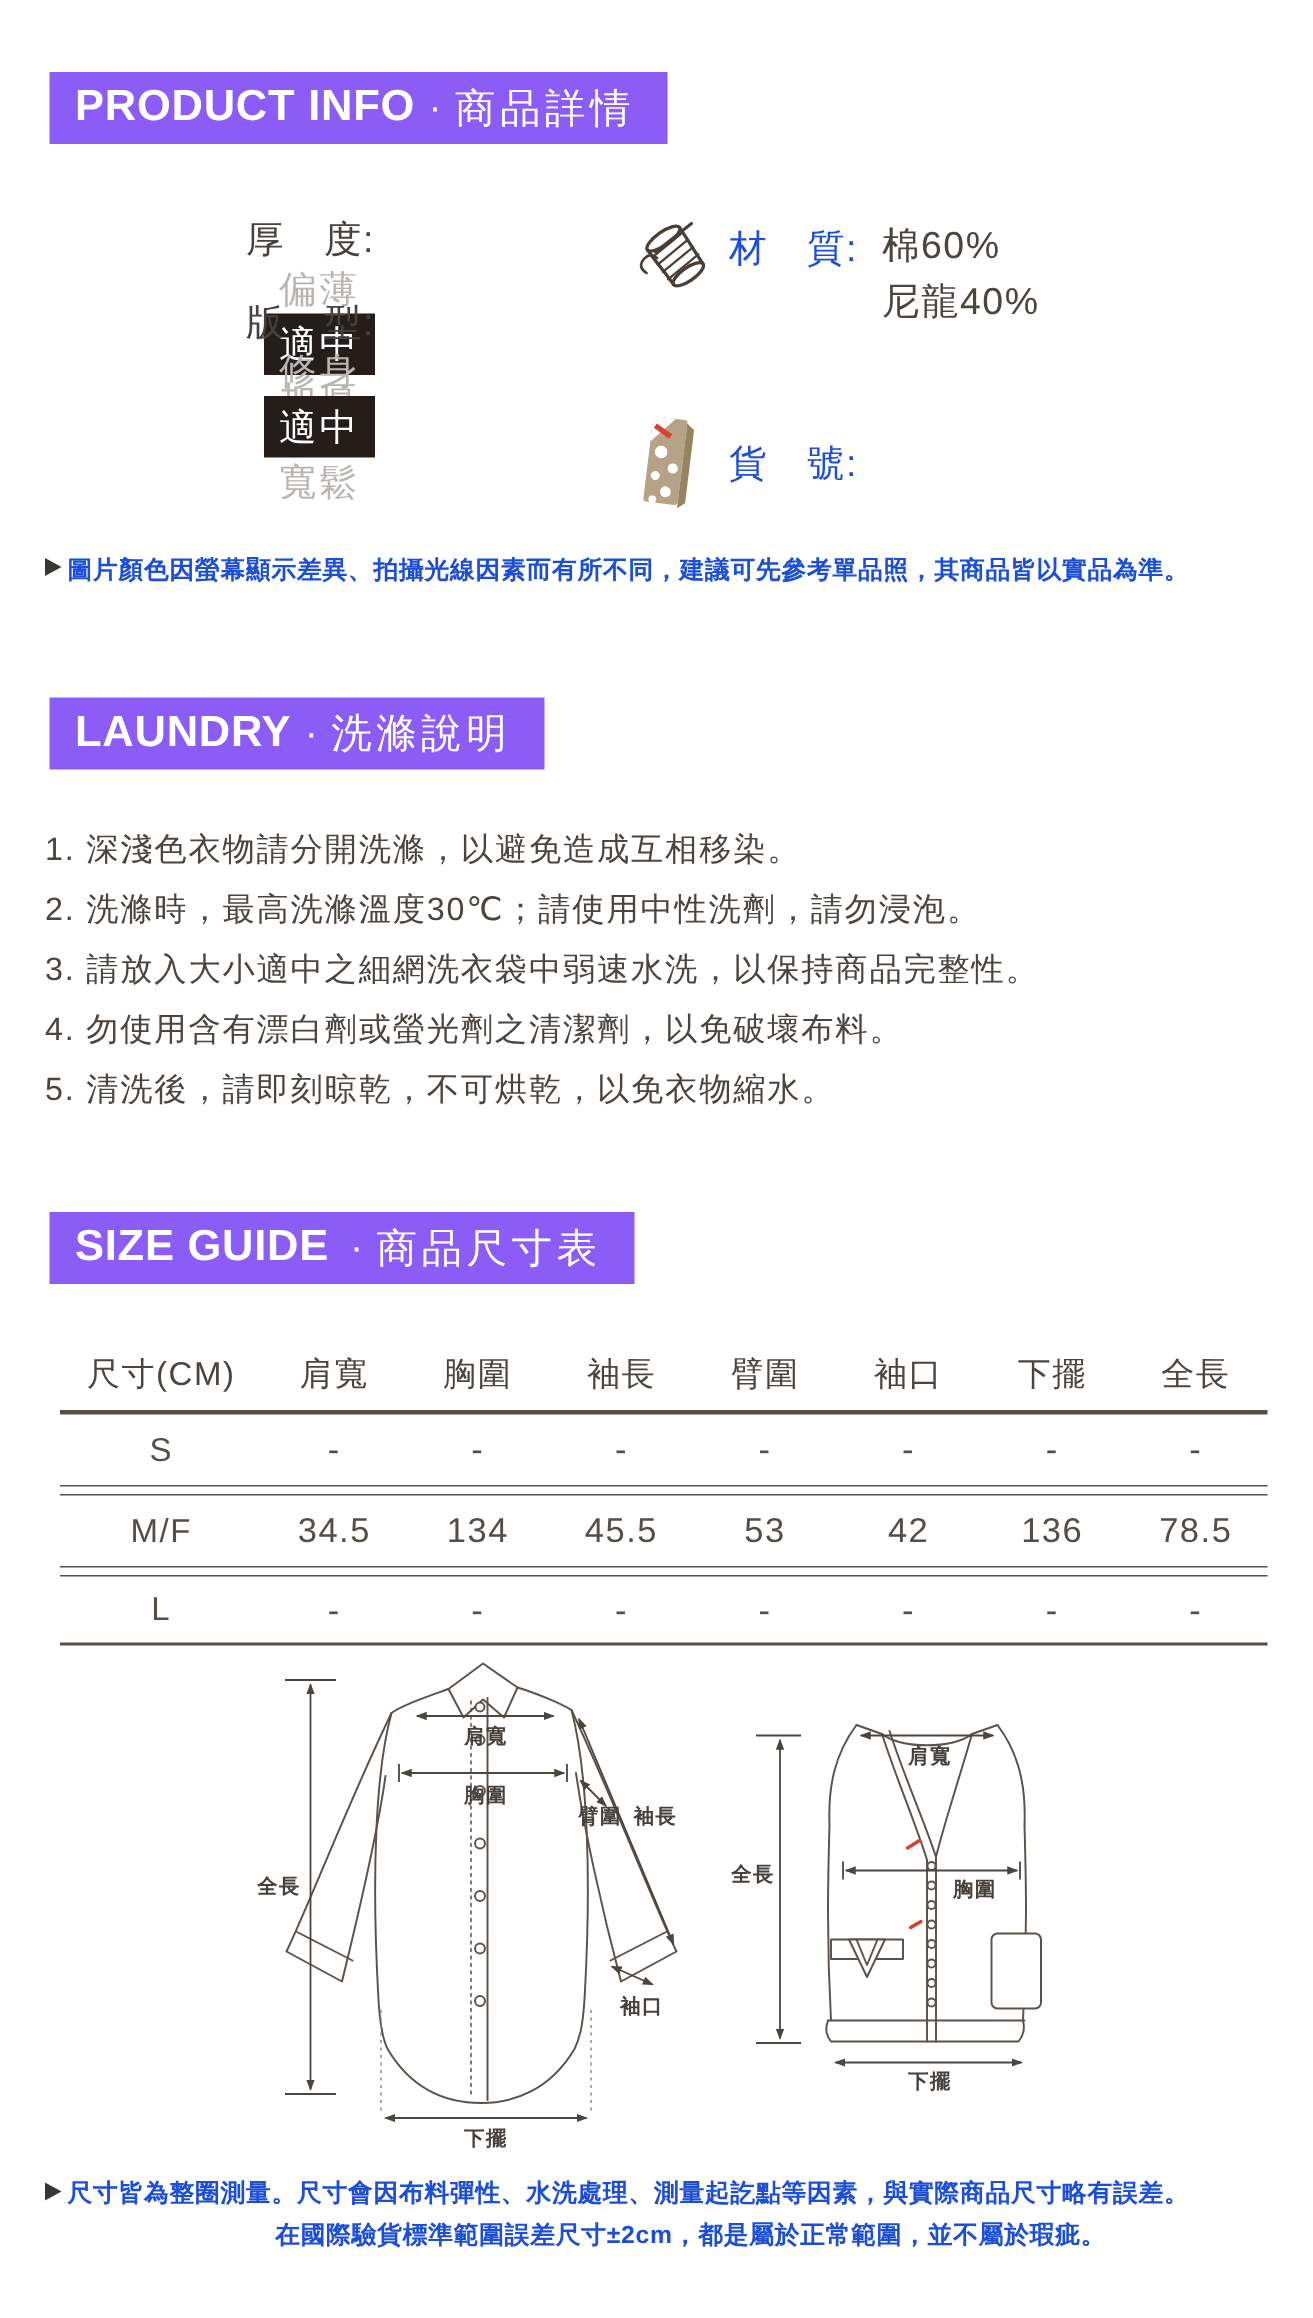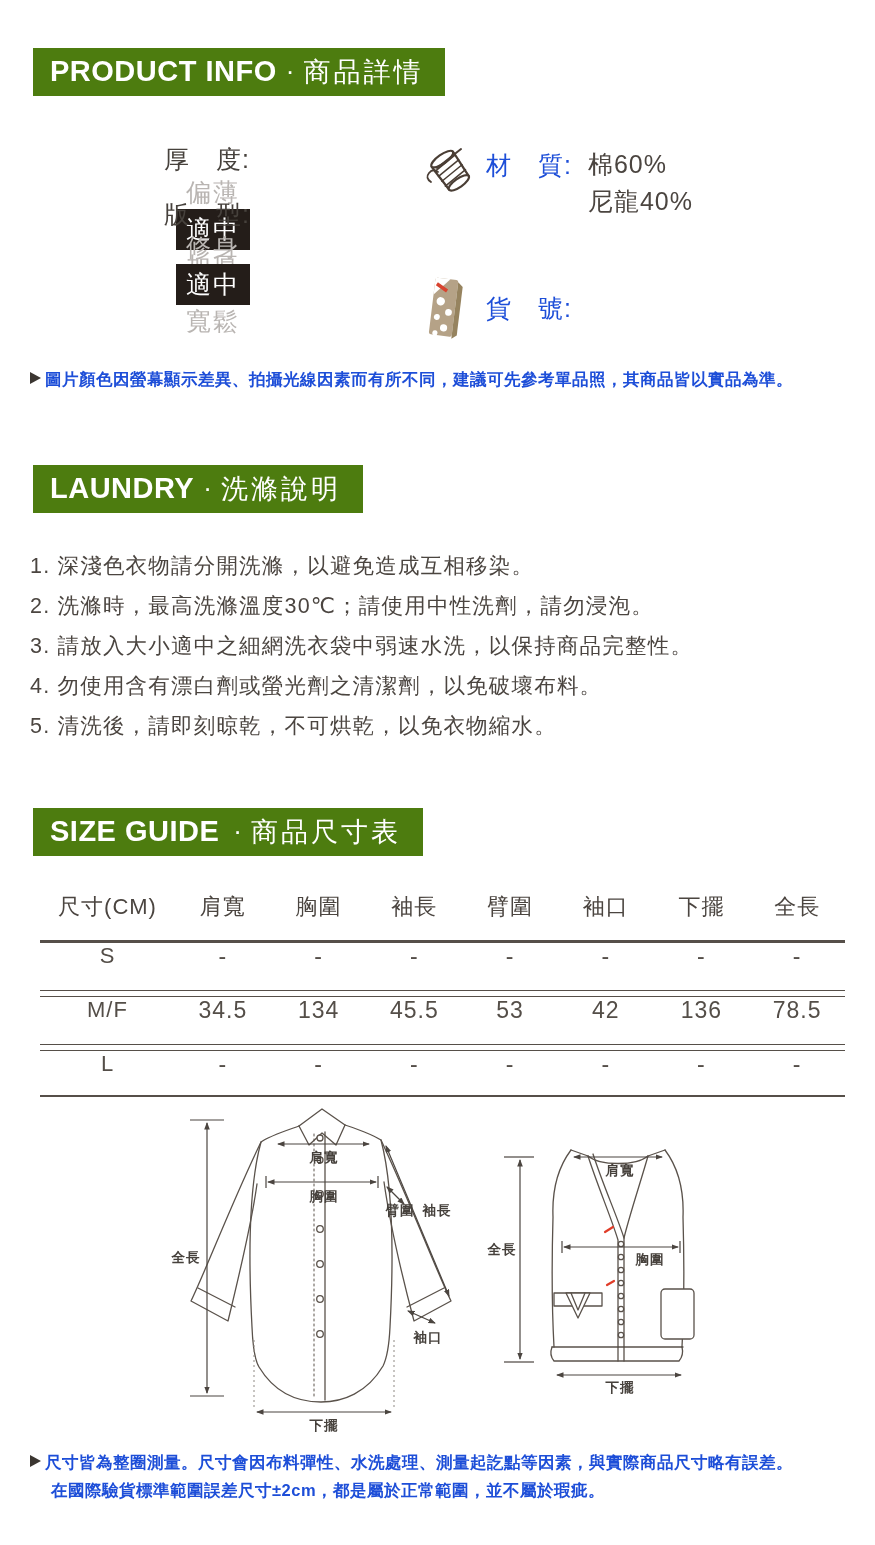--- a/index.html
+++ b/index.html
@@ -4,21 +4,21 @@
 <style>
   html,body { margin:0; padding:0; background:#fff; }
   .page {
     position:relative; width:875px; height:1545px; background:#ffffff;
     font-family:"Liberation Sans","DejaVu Sans",sans-serif; color:#4b4540;
     overflow:hidden;
   }
   
   .sec-hdr {
     position:absolute; left:33px; display:inline-flex; align-items:center;
-    background:#4d7c0f; color:#fff; padding:6px 22px 7px 17px; height:35px;
+    background:#8b5cf6; color:#fff; padding:6px 22px 7px 17px; height:35px;
   }
   .sec-hdr .en { font-weight:700; font-size:29px; letter-spacing:0.5px; }
   .sec-hdr .sep { font-size:26px; margin:0 9px; font-weight:400; }
   .sec-hdr .zh { font-weight:400; font-size:27px; letter-spacing:3px; }
   #hdr-product { top:48px; }
   #hdr-laundry { top:465px; }
   #hdr-size    { top:808px; }
 
   
   .attrs-left { position:absolute; left:33px; top:143px; width:360px; }
@@ -43,41 +43,41 @@
     width:0; height:0; border-left:11px solid #3b3631;
     border-top:6.5px solid transparent; border-bottom:6.5px solid transparent;
     margin:3px 4px 0 0; flex:none;
   }
   
   .laundry-list { position:absolute; left:30px; top:546px; font-size:21.5px; color:#4b4540; letter-spacing:1.2px; }
   .laundry-list div { height:40px; line-height:40px; }
 
   
   .size-table { position:absolute; left:40px; top:892px; width:805px; }
-  .st-row { display:flex; align-items:flex-start; }
+  .st-row { display:flex; align-items:center; }
   .stc { flex:1; text-align:center; font-size:22px; letter-spacing:1px; }
   .stc.c0 { flex:none; width:135px; }
   .st-head { height:48px; border-bottom:3px solid #564f49; }
   .st-data { height:47px; }
   .st-data .stc { font-size:23px; color:#544e48; }
   .st-data .stc.c0 { font-size:22px; }
   .row-s  { border-bottom:1.5px solid #564f49; }
   .row-mf { margin-top:5px; border-top:1.5px solid #564f49; border-bottom:1.5px solid #564f49; }
   .row-l  { margin-top:5px; height:44px; border-top:1.5px solid #564f49; border-bottom:2px solid #564f49; }
 
   
   .diagrams { position:absolute; left:0; top:1100px; width:875px; height:345px; }
   .shirt-svg { position:absolute; left:148px; top:2px; }
   .vest-svg  { position:absolute; left:478px; top:32px; }
   .dg-label { font:600 13.5px "Liberation Sans","DejaVu Sans",sans-serif; fill:#46413c; letter-spacing:1px; }
 
   
   #note-size { left:30px; top:1448px; width:830px; display:block; }
   #note-size .line1 { display:flex; line-height:28px; }
-  #note-size .line2 { margin-left:21px; line-height:28px; }
+  #note-size .line2 { margin-left:31px; line-height:28px;text-align:center; }
 </style>
 </head>
 <body>
 
 <div class="page">
 
   <div class="sec-hdr" id="hdr-product">
     <span class="en">PRODUCT INFO</span>
     <span class="sep">·</span>
     <span class="zh">商品詳情</span>

